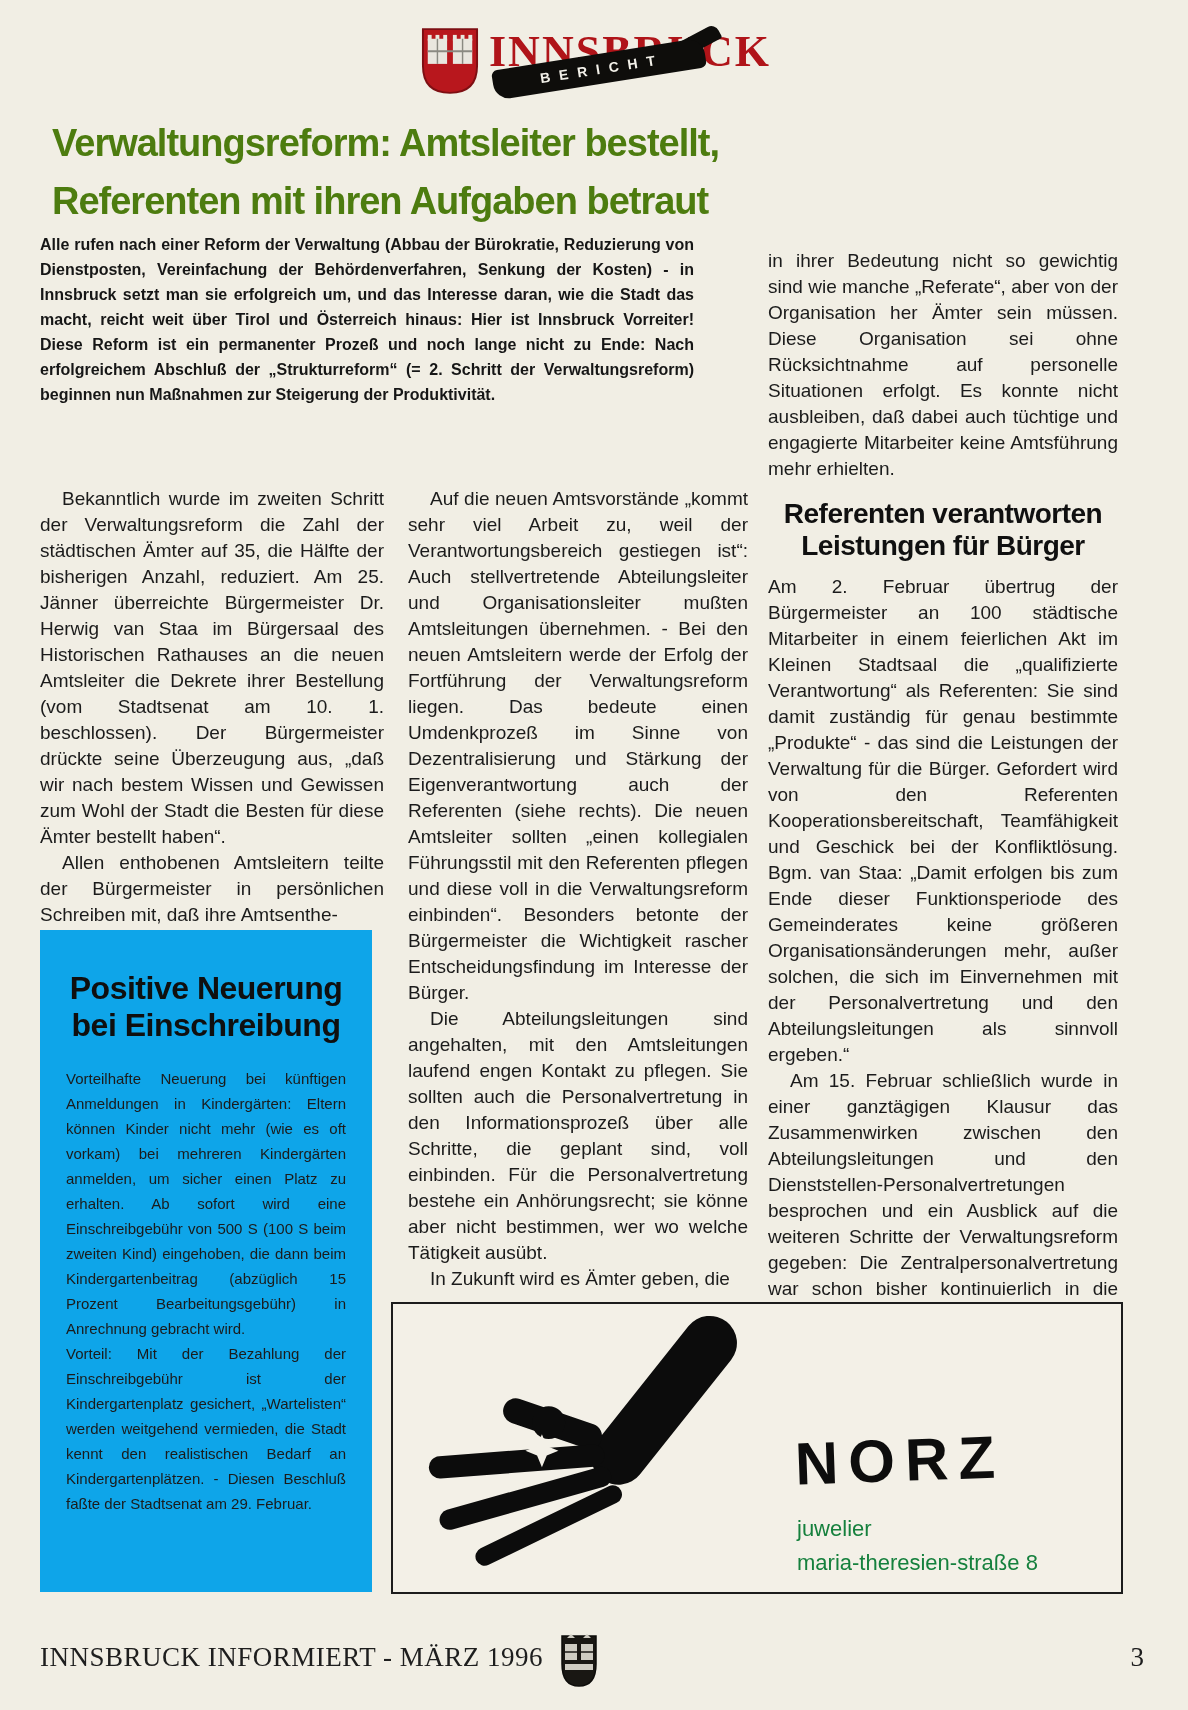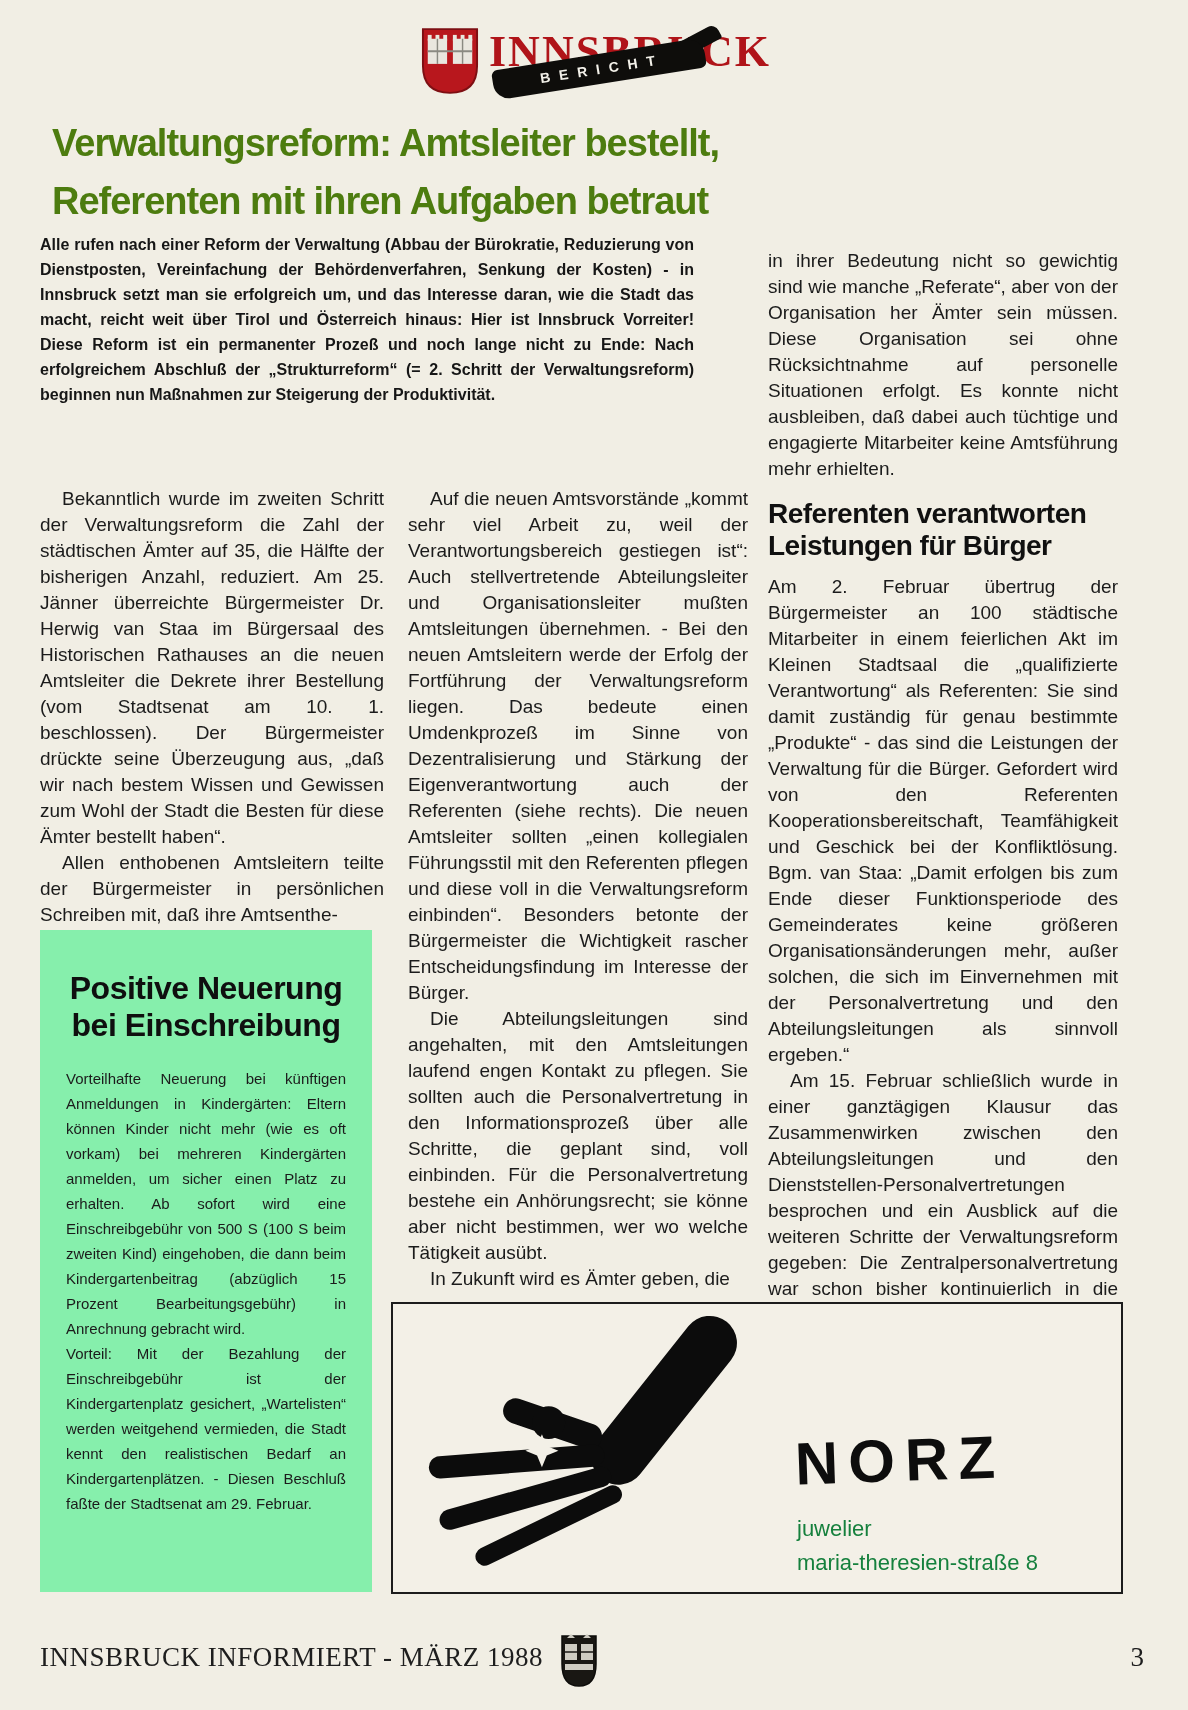--- a/index.html
+++ b/index.html
@@ -39,28 +39,28 @@
     font-size:16px; line-height:25px; font-weight:bold; text-align:justify; color:#161616;
   }
   
   .col { position:absolute; font-size:19px; line-height:26px; text-align:justify; }
   .col p { margin:0; }
   .col p.ind { text-indent:22px; }
   .col-left  { left:40px;  top:486px; width:344px; }
   .col-mid   { left:408px; top:486px; width:340px; }
   .col-right { left:768px; top:248px; width:350px; }
   .subhead {
-    margin:16px 0 12px 0; text-align:left;
+    margin:16px 0 12px 0; text-align:center;
     font-size:28px; line-height:32px; font-weight:800; letter-spacing:-0.5px; color:#101010;
     text-indent:0;
   }
   
   .infobox {
     position:absolute; left:40px; top:930px; width:332px; height:662px;
-    background:#86efac; padding:26px 26px 0 26px;
+    background:#0ea5e9; padding:26px 26px 0 26px;
   }
   .infobox-title {
     text-align:center; font-size:32px; line-height:37px; font-weight:800;
     letter-spacing:-0.5px; color:#0f0f0f; margin-top:14px;
   }
   .infobox-body { margin-top:22px; font-size:15px; line-height:25px; text-align:justify; }
   .infobox-body p { margin:0; }
   
   .adbox {
     position:absolute; left:391px; top:1302px; width:732px; height:292px;
@@ -162,21 +162,21 @@
       <polygon points="139,126 144,138 156,143 144,148 139,160 134,148 122,143 134,138" fill="#f3f0e7"></polygon>
     </svg>
     <div class="ad-brand">NORZ</div>
     <div class="ad-address">
       <div>juwelier</div>
       <div>maria-theresien-straße 8</div>
     </div>
   </div>
 
   <div class="footer">
-    <div class="f-left">INNSBRUCK INFORMIERT - MÄRZ 1988</div>
+    <div class="f-left">INNSBRUCK INFORMIERT - MÄRZ 1996</div>
     <svg class="f-shield" viewBox="0 0 38 58">
       <path d="M2 4 H36 V32 Q36 54 19 54 Q2 54 2 32 Z" fill="#191713" stroke="#0d0c0a" stroke-width="1.5"></path>
       <rect x="5" y="12" width="12" height="16" fill="#cfccc2"></rect>
       <rect x="21" y="12" width="12" height="16" fill="#cfccc2"></rect>
       <polygon points="7,6 11,2 15,6" fill="#cfccc2"></polygon>
       <polygon points="23,6 27,2 31,6" fill="#cfccc2"></polygon>
       <rect x="5" y="32" width="28" height="6" fill="#cfccc2"></rect>
       <line x1="5" y1="20" x2="33" y2="20" stroke="#191713" stroke-width="1.5"></line>
     </svg>
     <div class="f-page">3</div>

